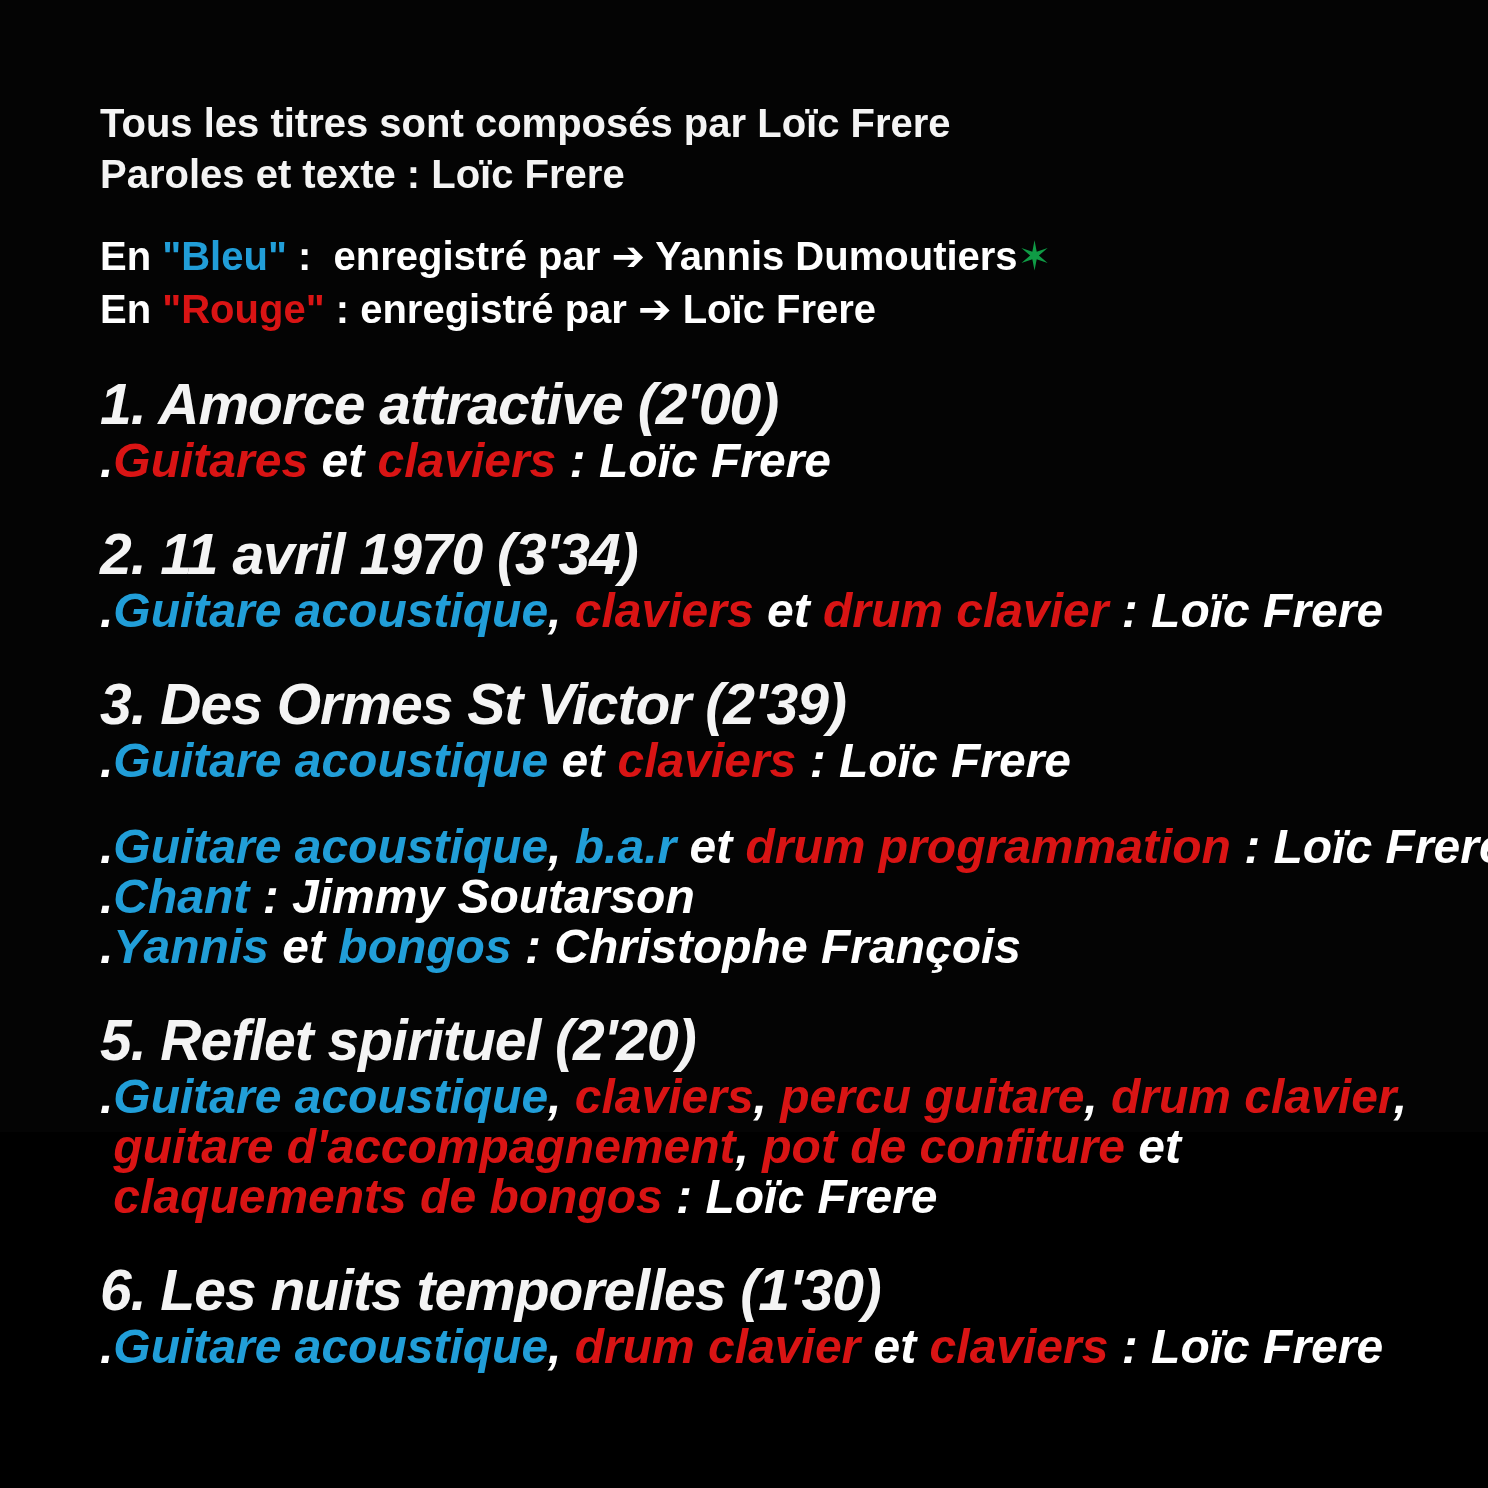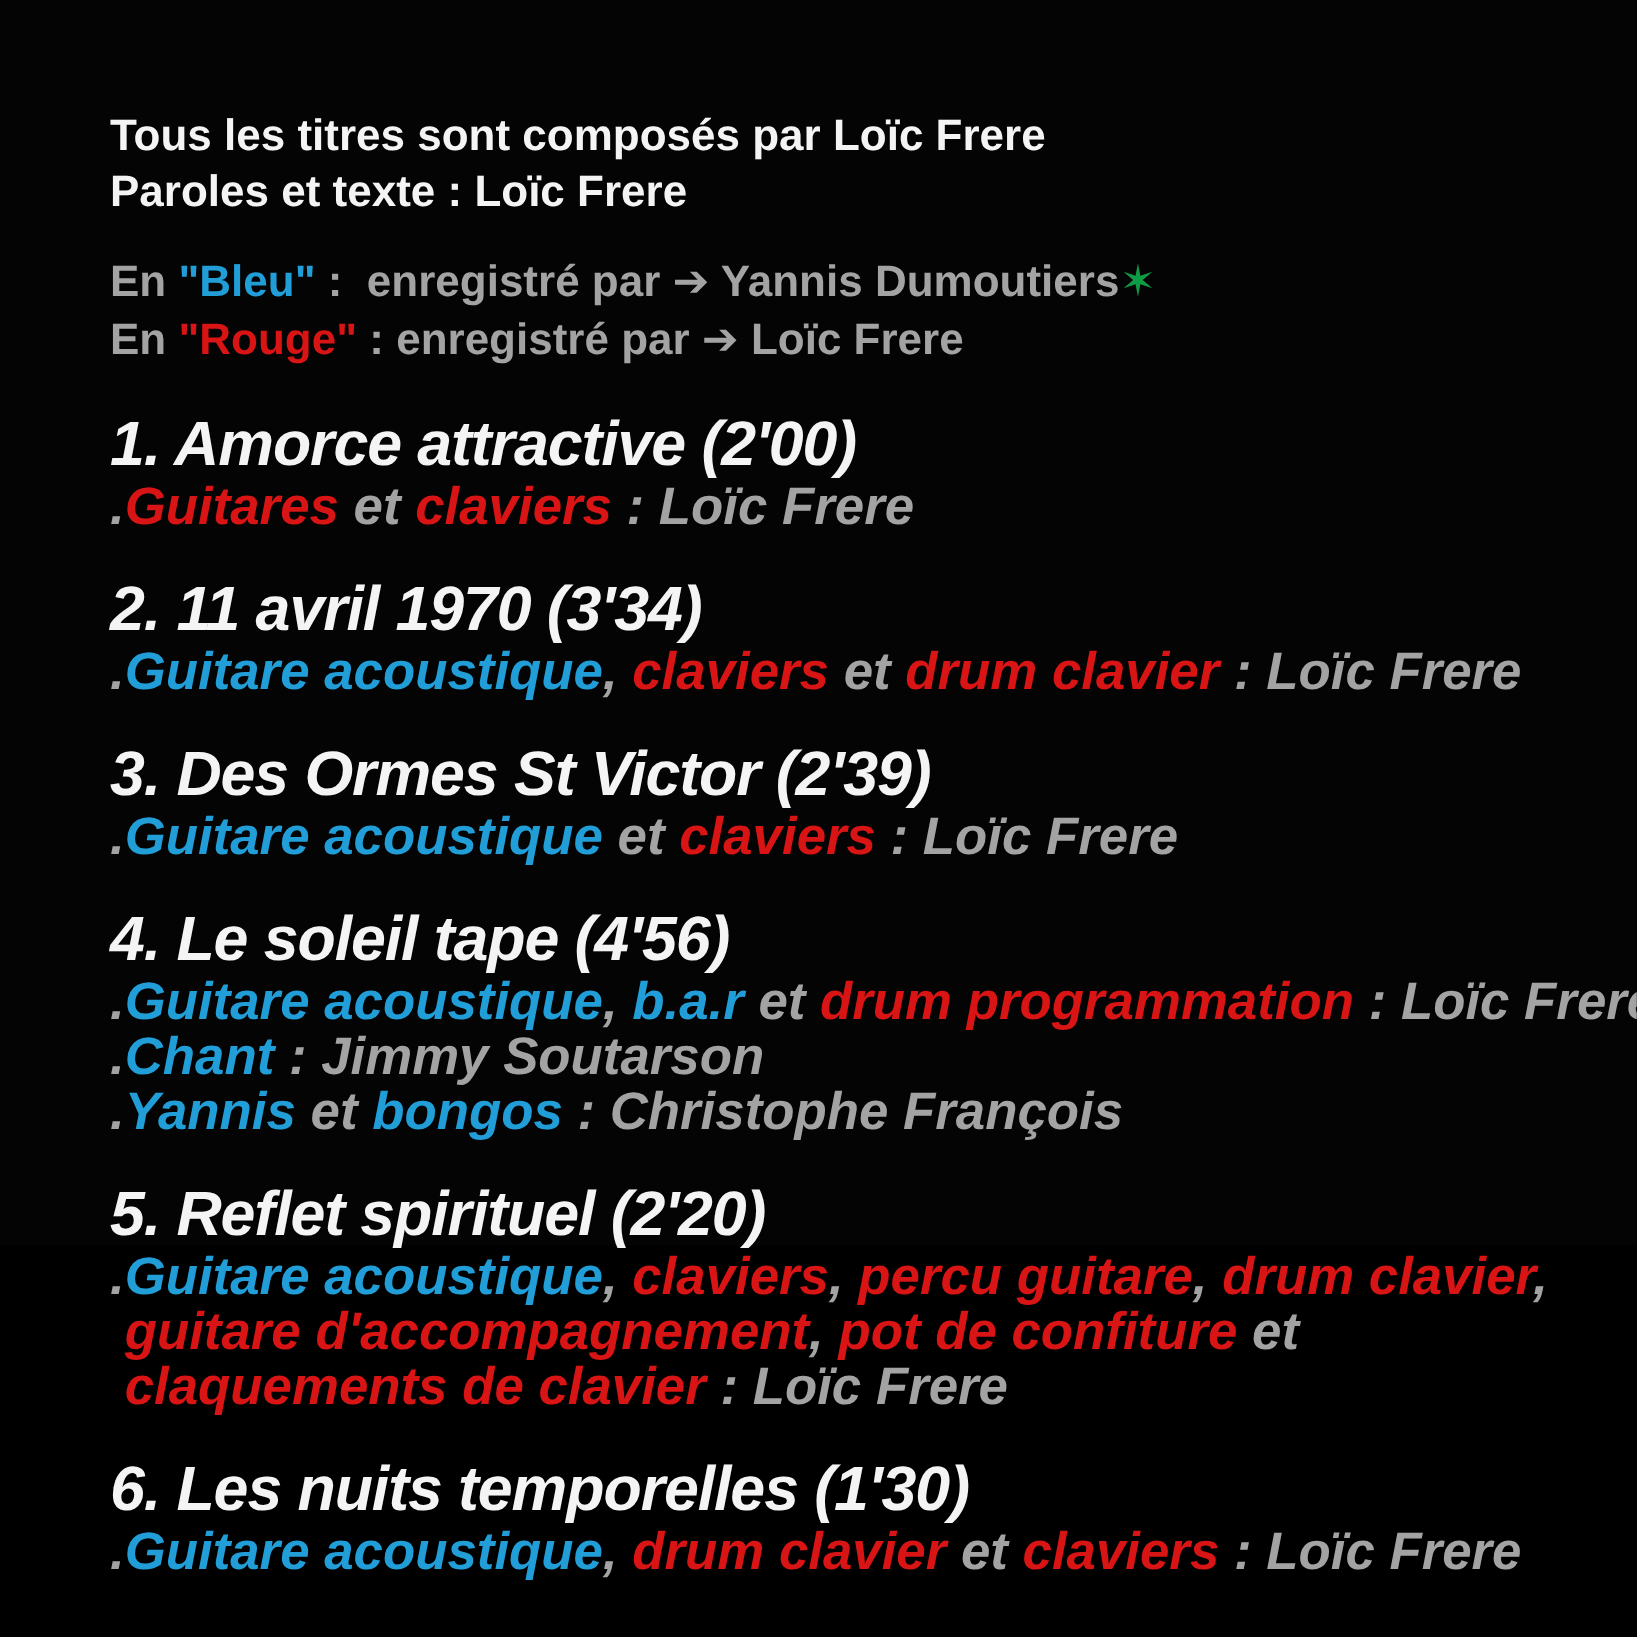--- a/index.html
+++ b/index.html
@@ -11,21 +11,21 @@
     font-family: "Liberation Sans", "DejaVu Sans", sans-serif;
     font-weight: bold;
   }
   .page {
     width: 1488px;
     height: 1132px;
     background: #040404;
     padding: 98px 40px 0 100px;
   }
   
-  .c-w { color: #a3a3a3; text-align: center; }
+  .c-w { color: #ffffff; text-align: center; }
   .c-b { color: #219ed8; }
   .c-r { color: #d91414; }
   .c-g { color: #0f9b45; }
 
   .intro-line {
     font-size: 40px;
     line-height: 51px;
     color: #f4f4f4;
     white-space: pre;
   }
@@ -73,31 +73,30 @@
     <div class="track-title">2. 11 avril 1970 (3'34)</div>
     <div class="credit-line"><span class="c-w">.</span><span class="c-b">Guitare acoustique</span><span class="c-w">, </span><span class="c-r">claviers</span><span class="c-w"> et </span><span class="c-r">drum clavier</span><span class="c-w"> : Loïc Frere</span></div>
   </div>
 
   <div class="track">
     <div class="track-title">3. Des Ormes St Victor (2'39)</div>
     <div class="credit-line"><span class="c-w">.</span><span class="c-b">Guitare acoustique</span><span class="c-w"> et </span><span class="c-r">claviers</span><span class="c-w"> : Loïc Frere</span></div>
   </div>
 
   <div class="track">
-    <div class="track-title">4. Le soleil tape (4'56)</div>
     <div class="credit-line"><span class="c-w">.</span><span class="c-b">Guitare acoustique</span><span class="c-w">, </span><span class="c-b">b.a.r</span><span class="c-w"> et </span><span class="c-r">drum programmation</span><span class="c-w"> : Loïc Frere</span></div>
     <div class="credit-line"><span class="c-w">.</span><span class="c-b">Chant</span><span class="c-w"> : Jimmy Soutarson</span></div>
     <div class="credit-line"><span class="c-w">.</span><span class="c-b">Yannis</span><span class="c-w"> et </span><span class="c-b">bongos</span><span class="c-w"> : Christophe François</span></div>
   </div>
 
   <div class="track">
     <div class="track-title">5. Reflet spirituel (2'20)</div>
     <div class="credit-line"><span class="c-w">.</span><span class="c-b">Guitare acoustique</span><span class="c-w">, </span><span class="c-r">claviers</span><span class="c-w">, </span><span class="c-r">percu guitare</span><span class="c-w">, </span><span class="c-r">drum clavier</span><span class="c-w">,</span></div>
     <div class="credit-line"><span class="c-w"> </span><span class="c-r">guitare d'accompagnement</span><span class="c-w">, </span><span class="c-r">pot de confiture</span><span class="c-w"> et</span></div>
-    <div class="credit-line"><span class="c-w"> </span><span class="c-r">claquements de clavier</span><span class="c-w"> : Loïc Frere</span></div>
+    <div class="credit-line"><span class="c-w"> </span><span class="c-r">claquements de bongos</span><span class="c-w"> : Loïc Frere</span></div>
   </div>
 
   <div class="track">
     <div class="track-title">6. Les nuits temporelles (1'30)</div>
     <div class="credit-line"><span class="c-w">.</span><span class="c-b">Guitare acoustique</span><span class="c-w">, </span><span class="c-r">drum clavier</span><span class="c-w"> et </span><span class="c-r">claviers</span><span class="c-w"> : Loïc Frere</span></div>
   </div>
 
 </div>
 
 </body></html>

